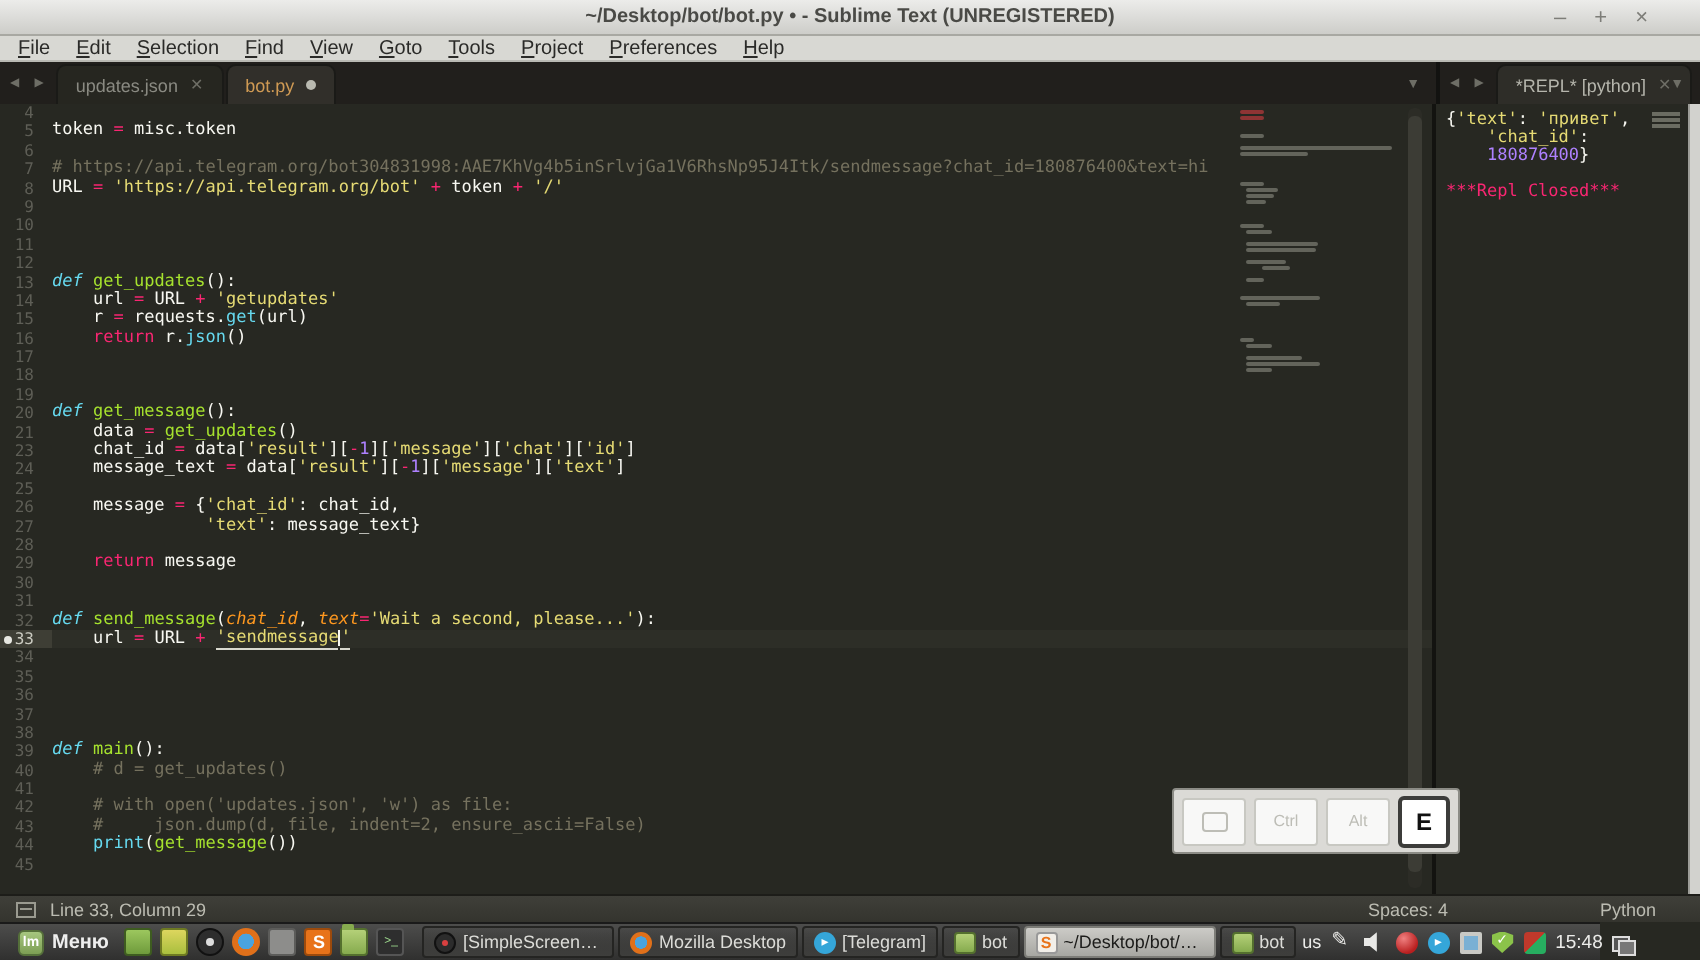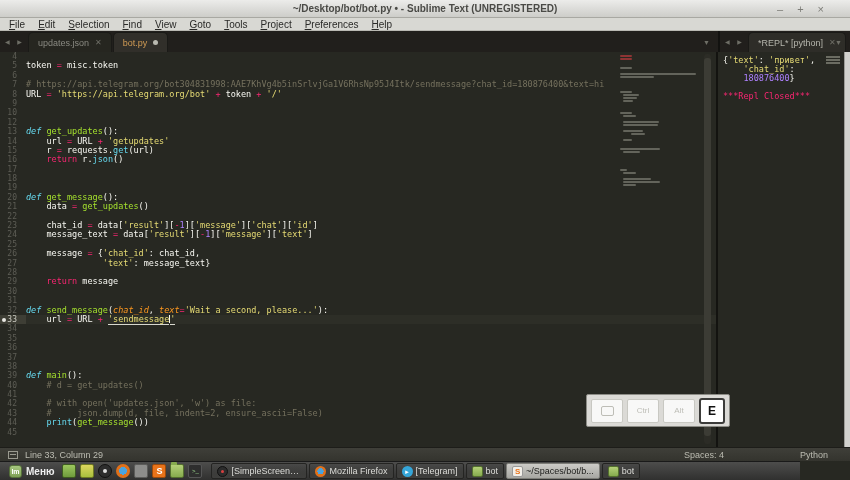--- a/index.html
+++ b/index.html
@@ -188,31 +188,31 @@
     <div class="ebody">
       <div class="code-pane">
         <div id="code">
             <div class="row"><span class="gut">4</span></div>
             <div class="row"><span class="gut">5</span><span class="tk-w">token </span><span class="tk-o">=</span><span class="tk-w"> misc.token</span></div>
             <div class="row"><span class="gut">6</span></div>
             <div class="row"><span class="gut">7</span><span class="tk-c"># https://api.telegram.org/bot304831998:AAE7KhVg4b5inSrlvjGa1V6RhsNp95J4Itk/sendmessage?chat_id=180876400&amp;text=hi</span></div>
             <div class="row"><span class="gut">8</span><span class="tk-w">URL </span><span class="tk-o">=</span><span class="tk-w"> </span><span class="tk-s">'https://api.telegram.org/bot'</span><span class="tk-w"> </span><span class="tk-o">+</span><span class="tk-w"> token </span><span class="tk-o">+</span><span class="tk-w"> </span><span class="tk-s">'/'</span></div>
             <div class="row"><span class="gut">9</span></div>
             <div class="row"><span class="gut">10</span></div>
+            <div class="row"><span class="gut">11</span></div>
             <div class="row"><span class="gut">12</span></div>
             <div class="row"><span class="gut">13</span><span class="tk-k">def </span><span class="tk-f">get_updates</span><span class="tk-w">():</span></div>
             <div class="row"><span class="gut">14</span><span class="tk-w">    url </span><span class="tk-o">=</span><span class="tk-w"> URL </span><span class="tk-o">+</span><span class="tk-w"> </span><span class="tk-s">'getupdates'</span></div>
             <div class="row"><span class="gut">15</span><span class="tk-w">    r </span><span class="tk-o">=</span><span class="tk-w"> requests.</span><span class="tk-b">get</span><span class="tk-w">(url)</span></div>
             <div class="row"><span class="gut">16</span><span class="tk-w">    </span><span class="tk-o">return</span><span class="tk-w"> r.</span><span class="tk-b">json</span><span class="tk-w">()</span></div>
             <div class="row"><span class="gut">17</span></div>
             <div class="row"><span class="gut">18</span></div>
             <div class="row"><span class="gut">19</span></div>
             <div class="row"><span class="gut">20</span><span class="tk-k">def </span><span class="tk-f">get_message</span><span class="tk-w">():</span></div>
             <div class="row"><span class="gut">21</span><span class="tk-w">    data </span><span class="tk-o">=</span><span class="tk-w"> </span><span class="tk-f">get_updates</span><span class="tk-w">()</span></div>
-            <div class="row"><span class="gut">22</span></div>
             <div class="row"><span class="gut">23</span><span class="tk-w">    chat_id </span><span class="tk-o">=</span><span class="tk-w"> data[</span><span class="tk-s">'result'</span><span class="tk-w">][</span><span class="tk-o">-</span><span class="tk-n">1</span><span class="tk-w">][</span><span class="tk-s">'message'</span><span class="tk-w">][</span><span class="tk-s">'chat'</span><span class="tk-w">][</span><span class="tk-s">'id'</span><span class="tk-w">]</span></div>
             <div class="row"><span class="gut">24</span><span class="tk-w">    message_text </span><span class="tk-o">=</span><span class="tk-w"> data[</span><span class="tk-s">'result'</span><span class="tk-w">][</span><span class="tk-o">-</span><span class="tk-n">1</span><span class="tk-w">][</span><span class="tk-s">'message'</span><span class="tk-w">][</span><span class="tk-s">'text'</span><span class="tk-w">]</span></div>
             <div class="row"><span class="gut">25</span></div>
             <div class="row"><span class="gut">26</span><span class="tk-w">    message </span><span class="tk-o">=</span><span class="tk-w"> {</span><span class="tk-s">'chat_id'</span><span class="tk-w">: chat_id,</span></div>
             <div class="row"><span class="gut">27</span><span class="tk-w">               </span><span class="tk-s">'text'</span><span class="tk-w">: message_text}</span></div>
             <div class="row"><span class="gut">28</span></div>
             <div class="row"><span class="gut">29</span><span class="tk-w">    </span><span class="tk-o">return</span><span class="tk-w"> message</span></div>
             <div class="row"><span class="gut">30</span></div>
             <div class="row"><span class="gut">31</span></div>
             <div class="row"><span class="gut">32</span><span class="tk-k">def </span><span class="tk-f">send_message</span><span class="tk-w">(</span><span class="tk-p">chat_id</span><span class="tk-w">, </span><span class="tk-p">text</span><span class="tk-o">=</span><span class="tk-s">'Wait a second, please...'</span><span class="tk-w">):</span></div>
@@ -330,34 +330,48 @@
         <span class="li li-folder"></span>
         <span class="li li-terminal">&gt;_</span>
       </div>
     <div id="windows" style="display:flex;gap:2px;align-items:center;margin-left:6px;">
         <div class="tbtn">
           <span class="wi wi-recorder"></span>
           <span class="lbl">[SimpleScreenR...</span>
         </div>
         <div class="tbtn">
           <span class="wi wi-firefox"></span>
-          <span class="lbl">Mozilla Firefox</span>
+          <span class="lbl">Mozilla Desktop</span>
         </div>
         <div class="tbtn">
           <span class="wi wi-telegram">▸</span>
           <span class="lbl">[Telegram]</span>
         </div>
         <div class="tbtn">
           <span class="wi wi-folder"></span>
           <span class="lbl">bot</span>
         </div>
         <div class="tbtn active">
           <span class="wi wi-sublime">S</span>
-          <span class="lbl">~/Spaces/bot/b...</span>
+          <span class="lbl">~/Desktop/bot/b...</span>
         </div>
         <div class="tbtn">
           <span class="wi wi-folder"></span>
           <span class="lbl">bot</span>
         </div>
       </div>
+    <div class="tray">
+      <span>us</span>
+      <span id="trayicons" style="display:flex;gap:5px;align-items:center;">
+          <span class="ti ti-pen"></span>
+          <span class="ti ti-volume"></span>
+          <span class="ti ti-drop"></span>
+          <span class="ti ti-telegram">▸</span>
+          <span class="ti ti-display"></span>
+          <span class="ti ti-shield">✓</span>
+          <span class="ti ti-update"></span>
+        </span>
+      <span class="clock">15:48</span>
+      <span class="ti ti-stack"></span>
+    </div>
   </div>
 
 </div>
 
 </body></html>

